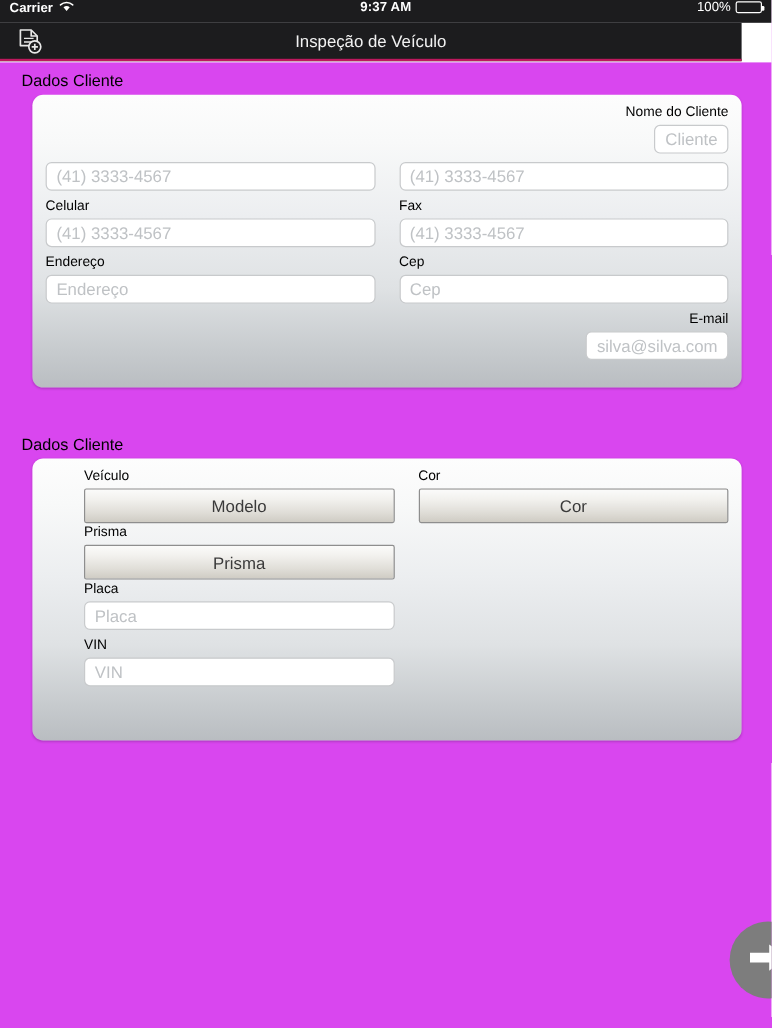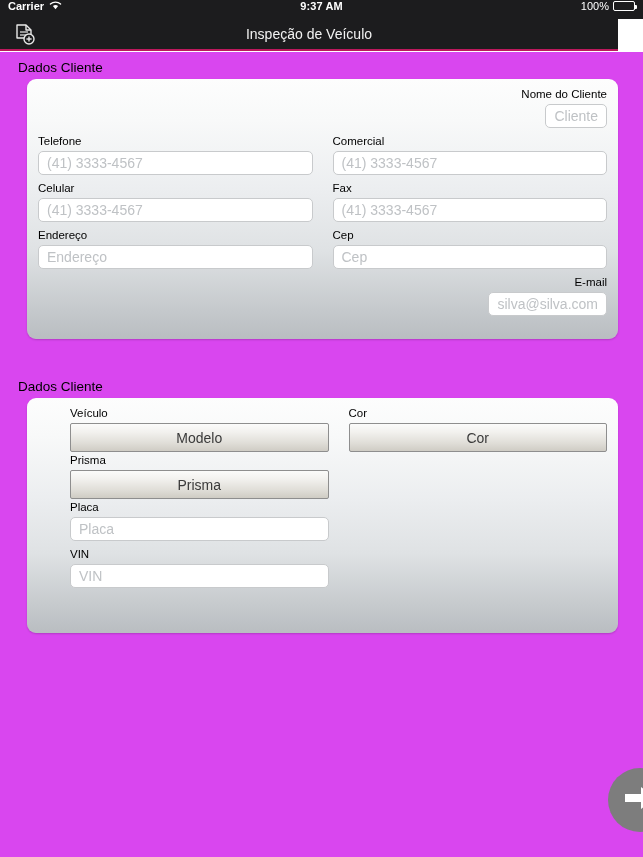--- a/index.html
+++ b/index.html
@@ -241,25 +241,23 @@
 
     <div class="field-row">
       <div class="field full">
         <div class="field-label">Nome do Cliente</div>
         <div class="text-input">Cliente</div>
       </div>
     </div>
 
     <div class="field-row">
       <div class="field half">
-        <div class="field-label">Telefone</div>
         <div class="text-input">(41) 3333-4567</div>
       </div>
       <div class="field half">
-        <div class="field-label">Comercial</div>
         <div class="text-input">(41) 3333-4567</div>
       </div>
     </div>
 
     <div class="field-row">
       <div class="field half">
         <div class="field-label">Celular</div>
         <div class="text-input">(41) 3333-4567</div>
       </div>
       <div class="field half">

